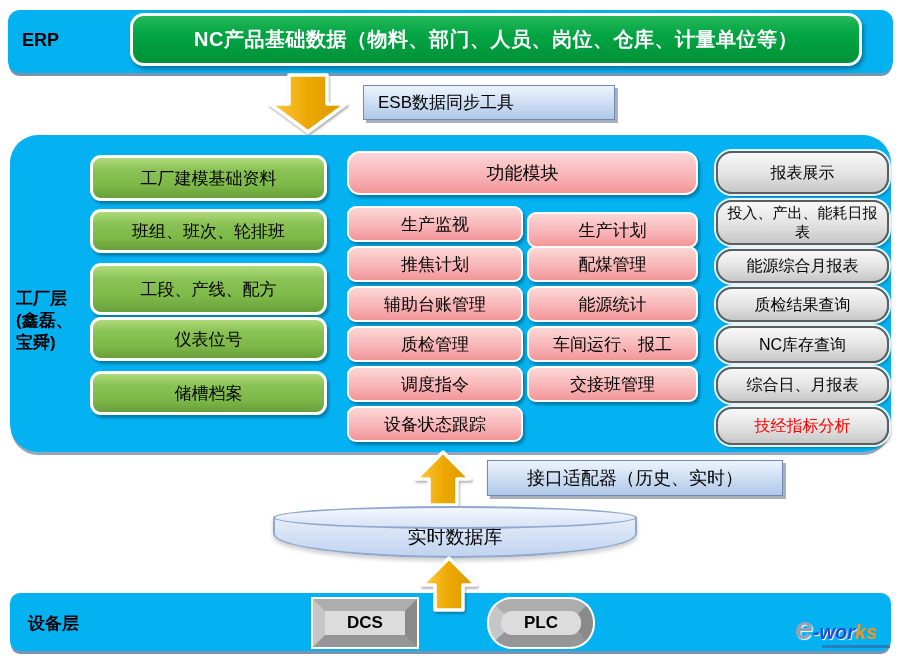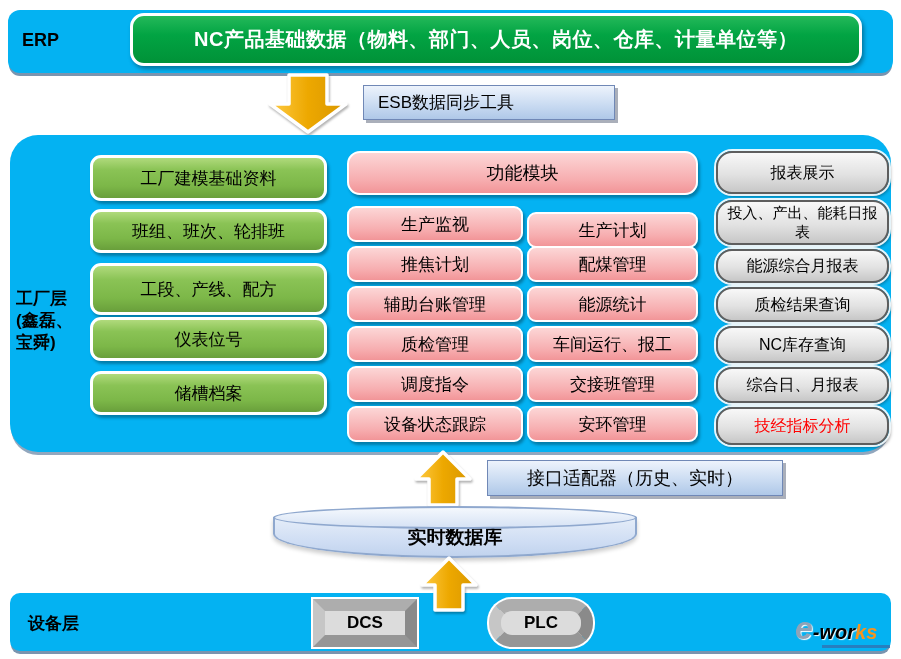--- a/index.html
+++ b/index.html
@@ -67,40 +67,40 @@
   .cyl-top{
     background:linear-gradient(180deg,#F4F8FD 0%,#D7E3F5 100%);
     border:2px solid #8FA8CE;border-radius:50%;
   }
   .cyl-body{
     background:linear-gradient(180deg,#E6EEF9 0%,#D0DEF4 60%,#C1D3EE 100%);
     border:2px solid #8FA8CE;border-top:none;
     border-radius:0 0 50% 50% / 0 0 24px 24px;
     box-shadow:0 3px 4px rgba(0,0,0,.2);
     display:flex;align-items:center;justify-content:center;
-    font-size:19px;font-weight:bold;
+    font-size:19px;font-weight:normal;
   }
 
   
   .device-box{
     background:#DCDCDC;
     border:12px solid;
     border-color:#ADADAD #8A8A8A #969696 #C6C6C6;
     box-shadow:0 0 0 2px #fff;
     display:flex;align-items:center;justify-content:center;
     font-weight:bold;font-size:17px;
   }
 
   .factory-label{font-weight:bold;font-size:17px;line-height:1.28;}
   .arrow-svg{filter:drop-shadow(1px 2px 1px rgba(0,0,0,.3));}
 
   
   .logo{font-style:italic;font-weight:bold;white-space:nowrap;}
   .logo .e{font-size:32px;color:#8FA3B8;text-shadow:1px 1px 1px #fff;}
-  .logo .wor{font-size:20px;color:#000000;text-shadow:1px 1px 1px #fff;}
+  .logo .wor{font-size:20px;color:#1d4ed8;text-shadow:1px 1px 1px #fff;}
   .logo .ks{font-size:20px;color:#F7941D;}
   .logo-line{position:absolute;height:3px;background:#2E75B6;opacity:.85;}
 </style>
 </head>
 <body>
 
 <div id="canvas">
 
   <div class="abs blue-bar" style="left:8px;top:10px;width:885px;height:63px;"></div>
   <div class="abs layer-label" style="left:22px;top:30px;">ERP</div>
@@ -176,23 +176,20 @@
     </div>
   <div class="abs pink-box" style="left:347px;top:366px;width:176px;height:36px;">
       <span>调度指令</span>
     </div>
   <div class="abs pink-box" style="left:527px;top:366px;width:171px;height:36px;">
       <span>交接班管理</span>
     </div>
   <div class="abs pink-box" style="left:347px;top:406px;width:176px;height:36px;">
       <span>设备状态跟踪</span>
     </div>
-  <div class="abs pink-box" style="left:527px;top:406px;width:171px;height:36px;">
-      <span>安环管理</span>
-    </div>
 
   <div class="abs gray-box" style="left:716px;top:151px;width:173px;height:43px;">
       <span>报表展示</span>
     </div>
   <div class="abs gray-box small" style="left:716px;top:200px;width:173px;height:45px;">
       <span>投入、产出、能耗日报表</span>
     </div>
   <div class="abs gray-box" style="left:716px;top:249px;width:173px;height:34px;">
       <span>能源综合月报表</span>
     </div>

